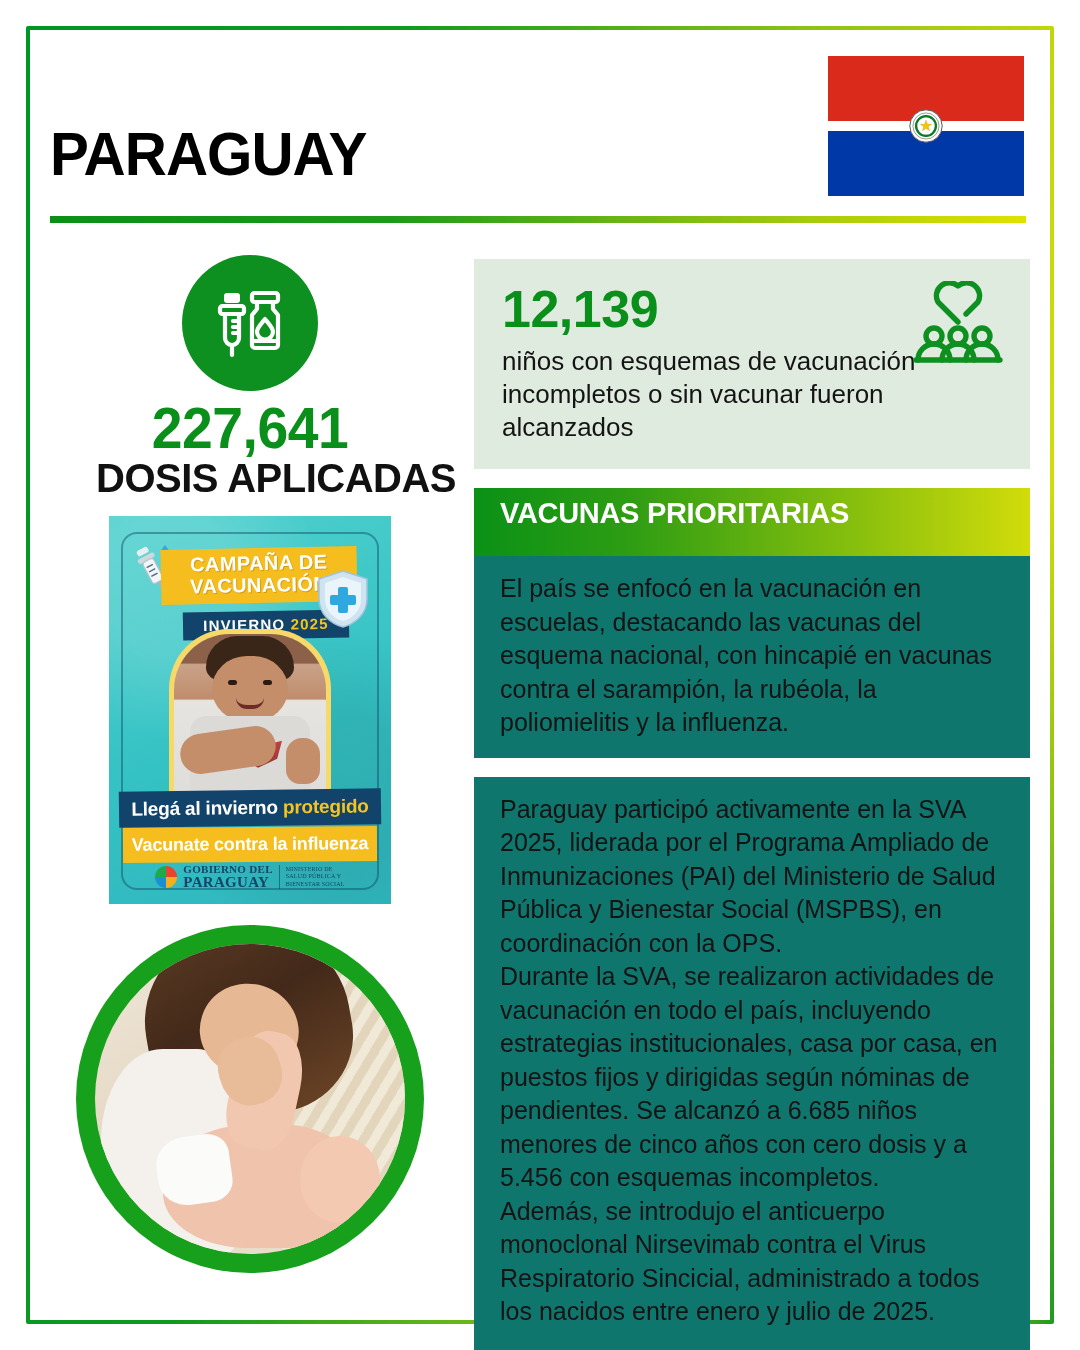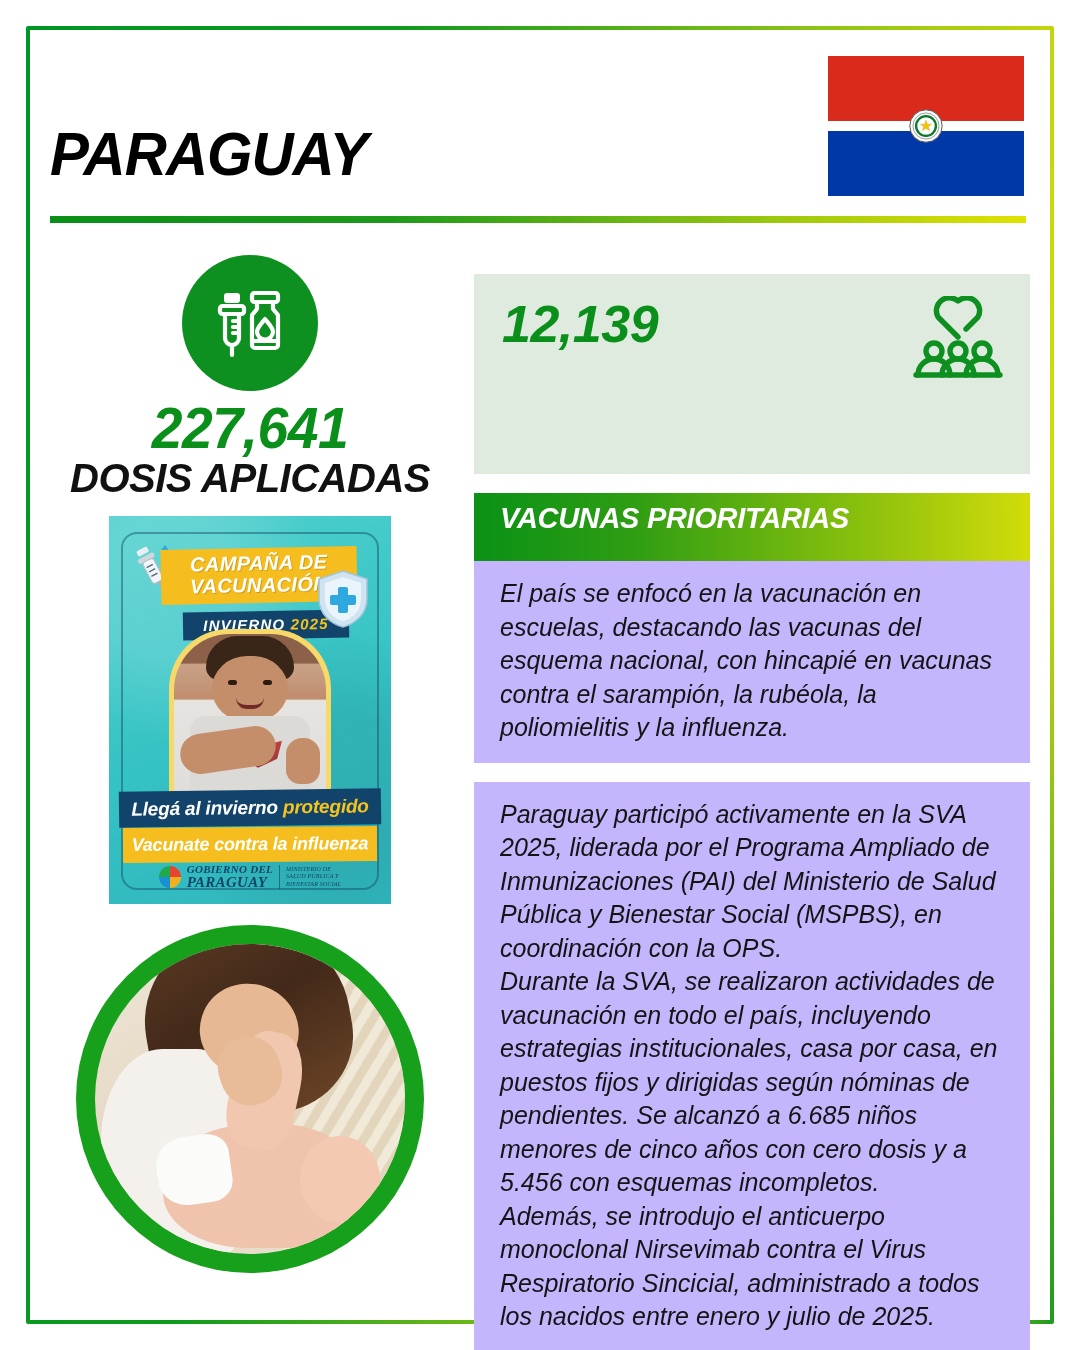--- a/index.html
+++ b/index.html
@@ -8,21 +8,20 @@
     background: #ffffff;
     font-family: "Liberation Sans", sans-serif;
     overflow: hidden;
   }
 
   
   #page {
     position: relative;
     width: 1052px; height: 1350px;
     background: #ffffff;
-    font-style: italic;
   }
   #frame {
     position: absolute;
     left: 26px; top: 26px;
     width: 1028px; height: 1298px;
     padding: 4px;
     background: linear-gradient(100deg, #009624 0%, #0f9a1e 30%, #8cc215 62%, #d2dc0a 88%, #1e9a20 100%);
     border-radius: 2px;
   }
   #frame-inner {
@@ -99,21 +98,21 @@
     text-align: center;
     font-size: 57px;
     font-weight: 900;
     color: #0b8f1b;
     letter-spacing: -0.5px;
     font-family: "Liberation Sans Narrow", "Liberation Sans", sans-serif;
     transform: scaleX(0.97);
     line-height: 1.05;
   }
   #dose-label {
-    text-align: center;
+    text-align: right;
     font-size: 40px;
     font-weight: 700;
     color: #111111;
     letter-spacing: -0.5px;
     line-height: 1.05;
     margin-top: -2px;
   }
 
   
   #campaign-poster {
@@ -364,21 +363,21 @@
     left: 444px; top: 0;
     width: 556px;
   }
 
   .card {
     background: #dfebdf;
     width: 100%;
   }
   #stat-card {
     position: relative;
-    margin-top: 48px;
+    margin-top: 33px;
     padding: 24px 28px 26px 28px;
     min-height: 200px;
   }
   #stat-number {
     font-size: 52px;
     font-weight: 900;
     color: #0b8f1b;
     letter-spacing: -0.5px;
     line-height: 1;
     font-family: "Liberation Sans Narrow", "Liberation Sans", sans-serif;
@@ -398,21 +397,21 @@
     padding: 9px 26px 26px 26px;
   }
   .section-header-text {
     color: #ffffff;
     font-weight: 900;
     font-size: 29px;
     letter-spacing: -0.3px;
     font-family: "Liberation Sans Narrow", "Liberation Sans", sans-serif;
   }
   .section-body {
-    background: #c4b5fd;
+    background: #0f766e;
     padding: 16px 26px 18px 26px;
     font-size: 25px;
     line-height: 1.34;
     color: #141414;
     white-space: pre-line;
   }
   #activities-body { padding-bottom: 22px; }
 </style>
 </head>
 <body>
@@ -546,20 +545,21 @@
               <div class="ph-hand"></div>
               <div class="ph-diaper"></div>
             </div>
           </div>
         </div>
 
         <div id="right-col">
 
           <div id="stat-card" class="card">
             <div id="stat-number">12,139</div>
+            <div id="stat-desc">niños con esquemas de vacunación incompletos o sin vacunar fueron alcanzados</div>
             <svg id="family-icon" width="96" height="84" viewBox="0 0 96 84" fill="none" stroke="#0e9020" stroke-width="5.4" stroke-linecap="round" stroke-linejoin="round">
               <path d="M48 41 L28 21 a13 13 0 0 1 20 -16 a13 13 0 0 1 20 16 L56 33"></path>
               <circle cx="24" cy="55" r="8"></circle>
               <circle cx="48" cy="55" r="8"></circle>
               <circle cx="72" cy="55" r="8"></circle>
               <path d="M8 79 a16 16 0 0 1 32 0"></path>
               <path d="M32 79 a16 16 0 0 1 32 0"></path>
               <path d="M56 79 a16 16 0 0 1 32 0"></path>
               <line x1="6" y1="79" x2="90" y2="79"></line>
             </svg>

